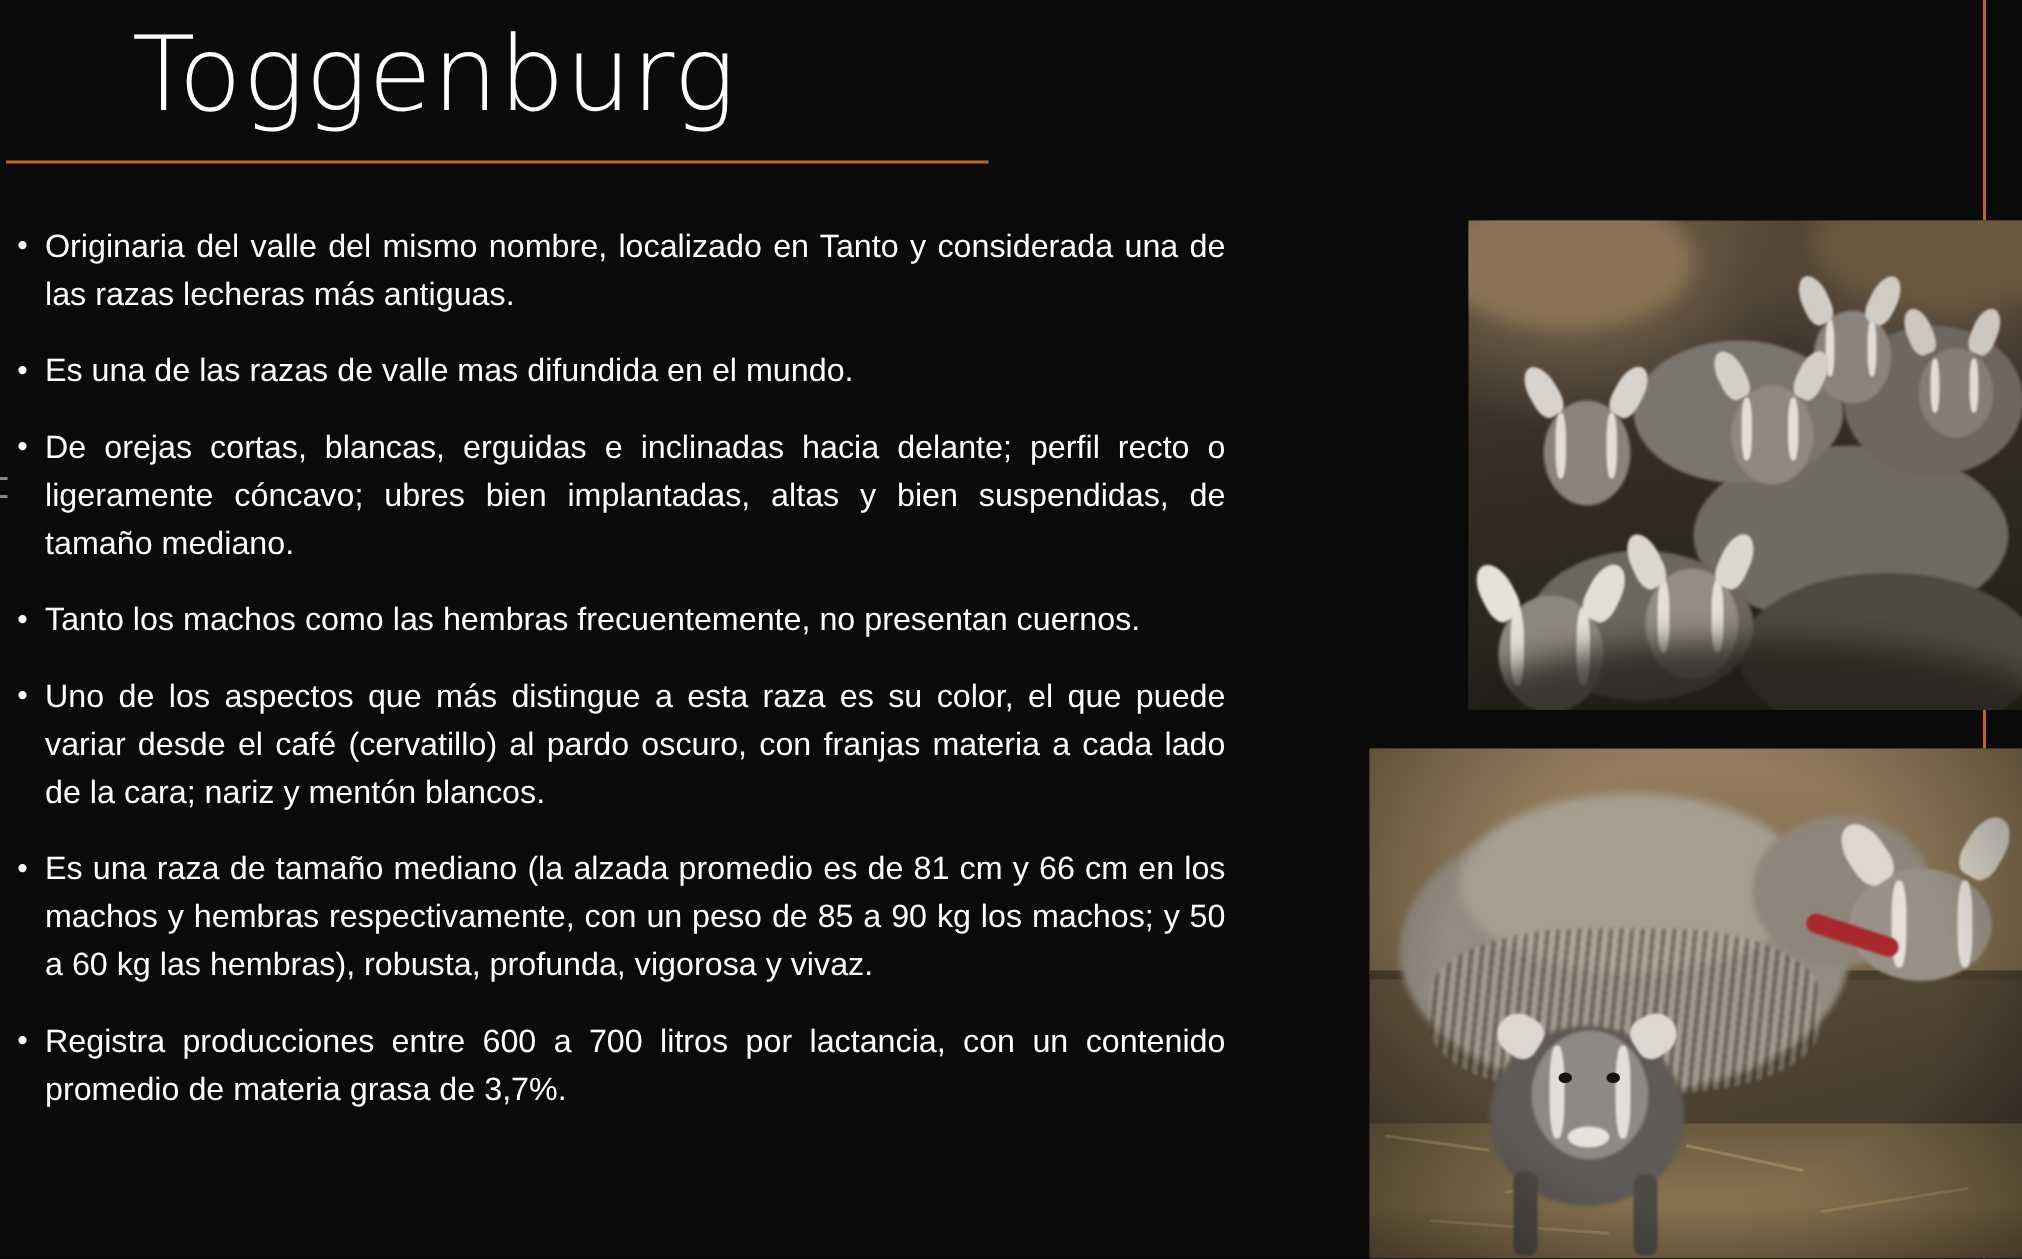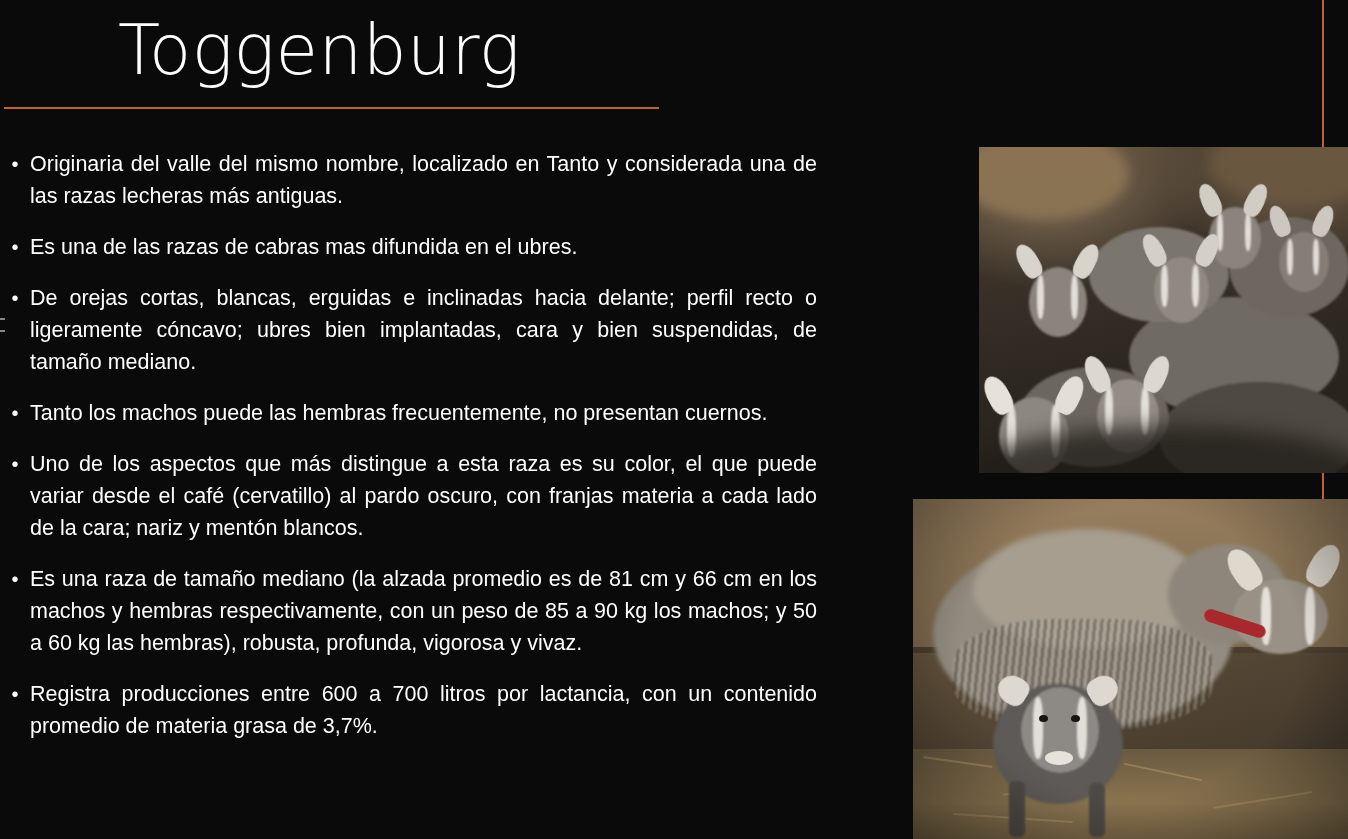--- a/index.html
+++ b/index.html
@@ -43,21 +43,21 @@
     width: 700px;
   }
   #slide-title {
     font-family: "DejaVu Sans", sans-serif;
     font-weight: 300;
     font-size: 69px;
     line-height: 84px;
     letter-spacing: 0.5px;
     color: #ffffff;
     margin: 0;
-    padding-left: 118px;
+    padding-left: 88px;
     white-space: nowrap;
   }
   .title-rule {
     position: absolute;
     left: 4px;
     top: 99px;
     width: 655px;
     height: 2px;
     background: #c0622a;
   }
@@ -182,31 +182,31 @@
 
   <div id="body-column">
 
     <div class="bullet-row">
       <span class="bullet-mark">•</span>
       <span class="bullet-text">Originaria del valle del mismo nombre, localizado en Tanto y considerada una de las razas lecheras más antiguas.</span>
     </div>
 
     <div class="bullet-row">
       <span class="bullet-mark">•</span>
-      <span class="bullet-text">Es una de las razas de cabras mas difundida en el ubres.</span>
-    </div>
-
-    <div class="bullet-row">
-      <span class="bullet-mark">•</span>
-      <span class="bullet-text">De orejas cortas, blancas, erguidas e inclinadas hacia delante; perfil recto o ligeramente cóncavo; ubres bien implantadas, cara y bien suspendidas, de tamaño mediano.</span>
-    </div>
-
-    <div class="bullet-row">
-      <span class="bullet-mark">•</span>
-      <span class="bullet-text">Tanto los machos puede las hembras frecuentemente, no presentan cuernos.</span>
+      <span class="bullet-text">Es una de las razas de valle mas difundida en el mundo.</span>
+    </div>
+
+    <div class="bullet-row">
+      <span class="bullet-mark">•</span>
+      <span class="bullet-text">De orejas cortas, blancas, erguidas e inclinadas hacia delante; perfil recto o ligeramente cóncavo; ubres bien implantadas, altas y bien suspendidas, de tamaño mediano.</span>
+    </div>
+
+    <div class="bullet-row">
+      <span class="bullet-mark">•</span>
+      <span class="bullet-text">Tanto los machos como las hembras frecuentemente, no presentan cuernos.</span>
     </div>
 
     <div class="bullet-row">
       <span class="bullet-mark">•</span>
       <span class="bullet-text">Uno de los aspectos que más distingue a esta raza es su color, el que puede variar desde el café (cervatillo) al pardo oscuro, con franjas materia a cada lado de la cara; nariz y mentón blancos.</span>
     </div>
 
     <div class="bullet-row">
       <span class="bullet-mark">•</span>
       <span class="bullet-text">Es una raza de tamaño mediano (la alzada promedio es de 81 cm y 66 cm en los machos y hembras respectivamente, con un peso de 85 a 90 kg los machos; y 50 a 60 kg las hembras), robusta, profunda, vigorosa y vivaz.</span>

